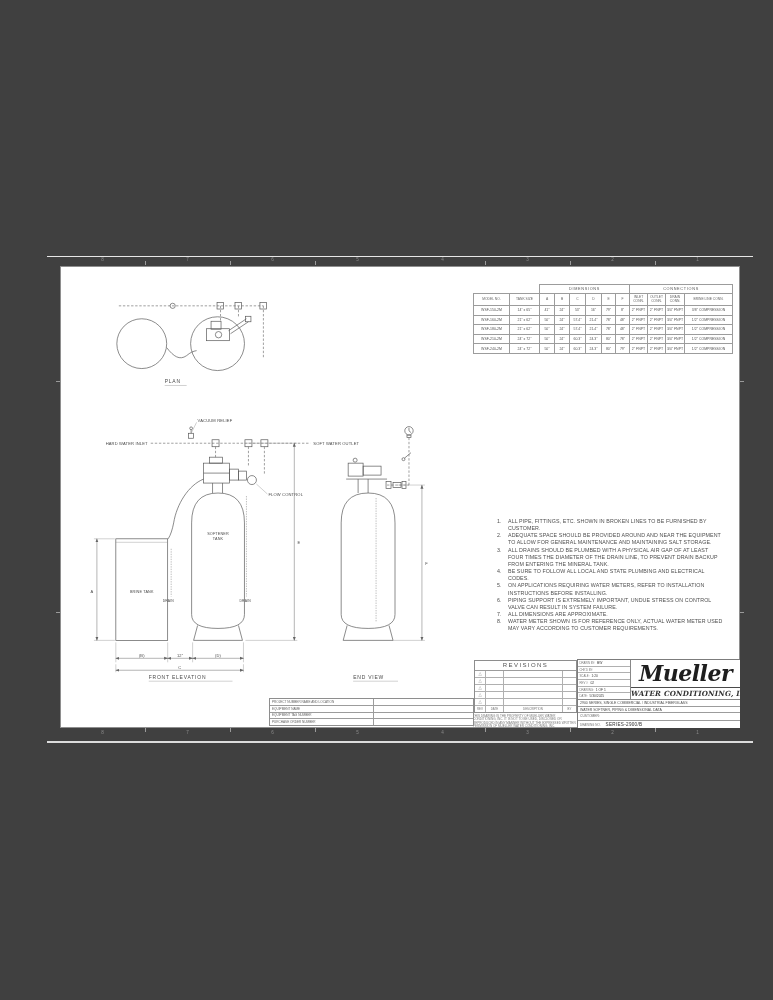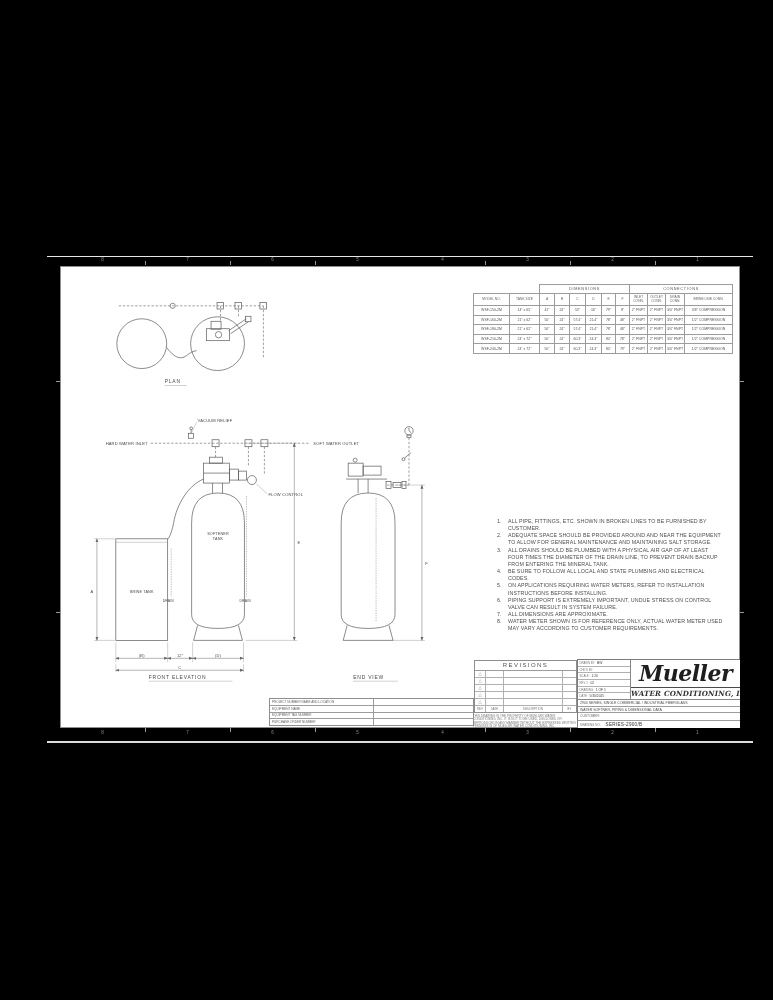--- a/index.html
+++ b/index.html
@@ -1,16 +1,16 @@
 <!DOCTYPE html>
 <html><head>
 <meta charset="utf-8">
 <style>
   html,body{margin:0;padding:0;background:#fff}
-  #page{position:relative;width:773px;height:1000px;background:#000000;overflow:hidden;
+  #page{position:relative;width:773px;height:1000px;background:#404040;overflow:hidden;
         font-family:"Liberation Sans",sans-serif;color:#4a4a4a}
   
   #sheet{position:absolute;left:60px;top:266px;width:680px;height:462px;
          border:1px solid #8e8e8e;box-sizing:border-box;background:#fff}
   #draw{position:absolute;left:0;top:0}
   #edge-top{position:absolute;left:47px;top:256px;width:706px;height:1px;background:#e6e6e6}
   #edge-bottom{position:absolute;left:47px;top:741px;width:706px;height:2px;background:#dcdcdc}
   .zn{position:absolute;width:12px;text-align:center;font-size:4.6px;color:#8a8a8a}
   .tick{position:absolute;width:1px;height:4px;background:#9a9a9a}
   .htick{position:absolute;width:4px;height:1px;background:#9a9a9a}

